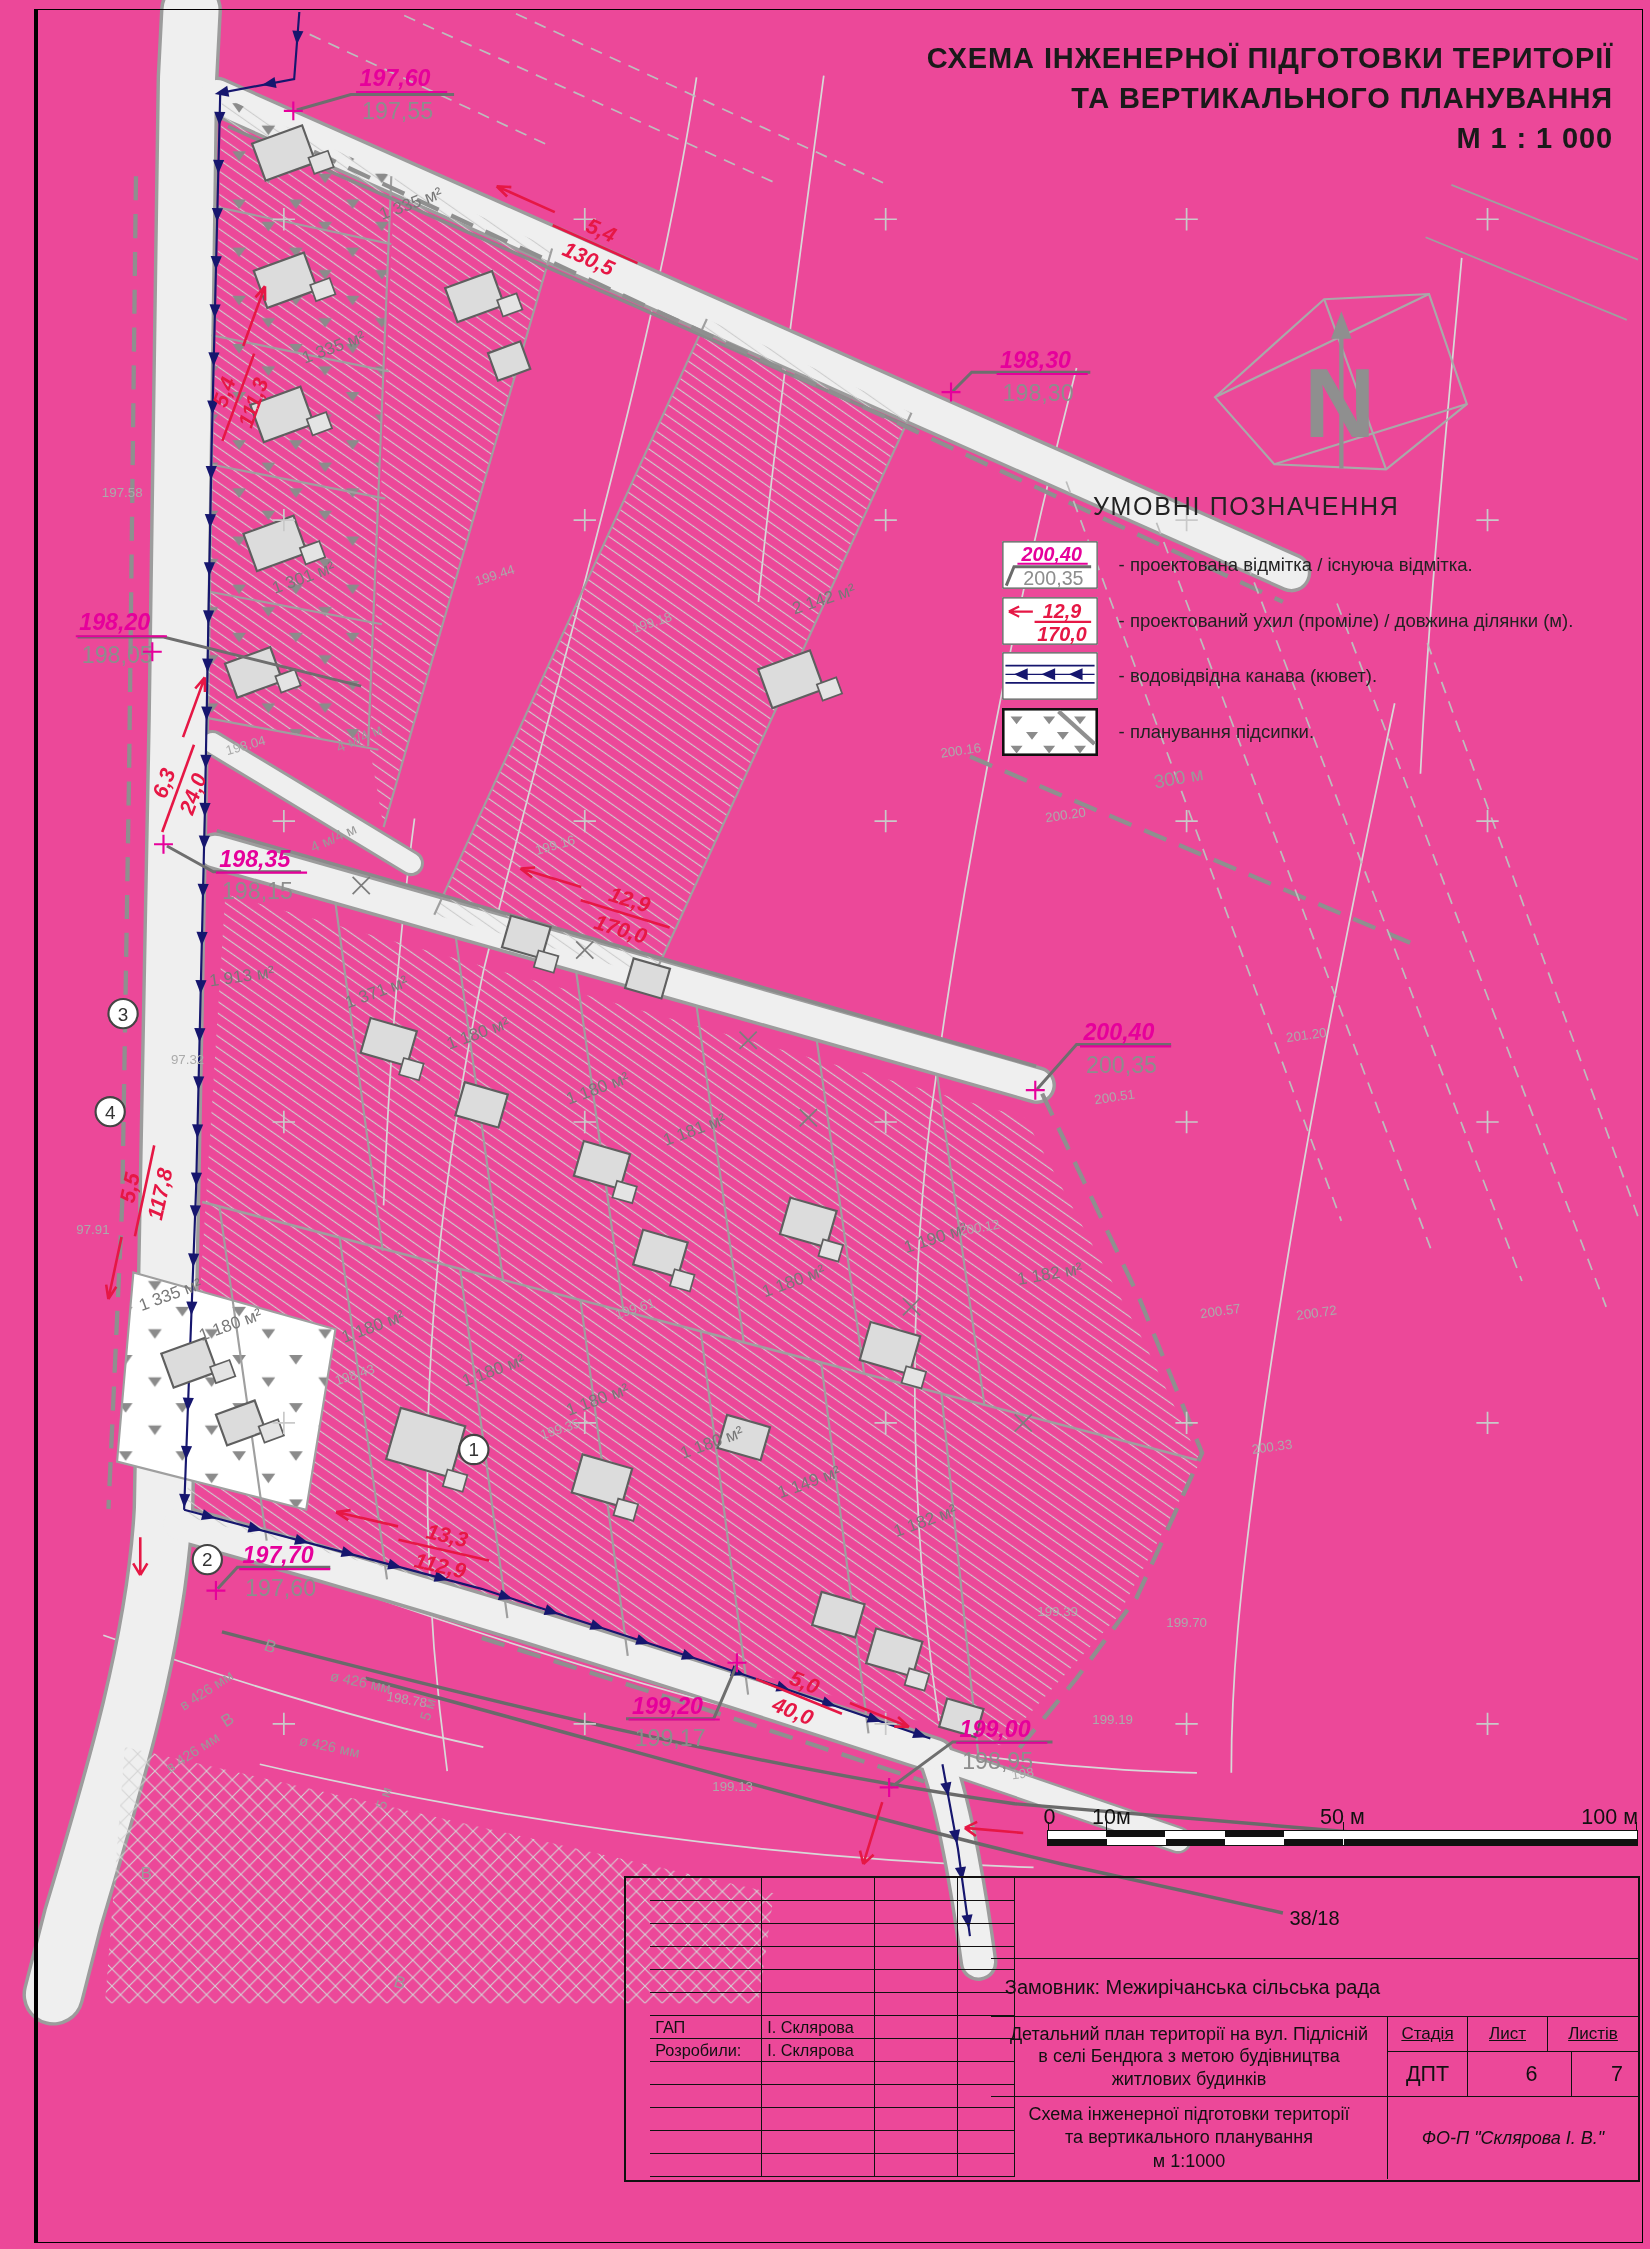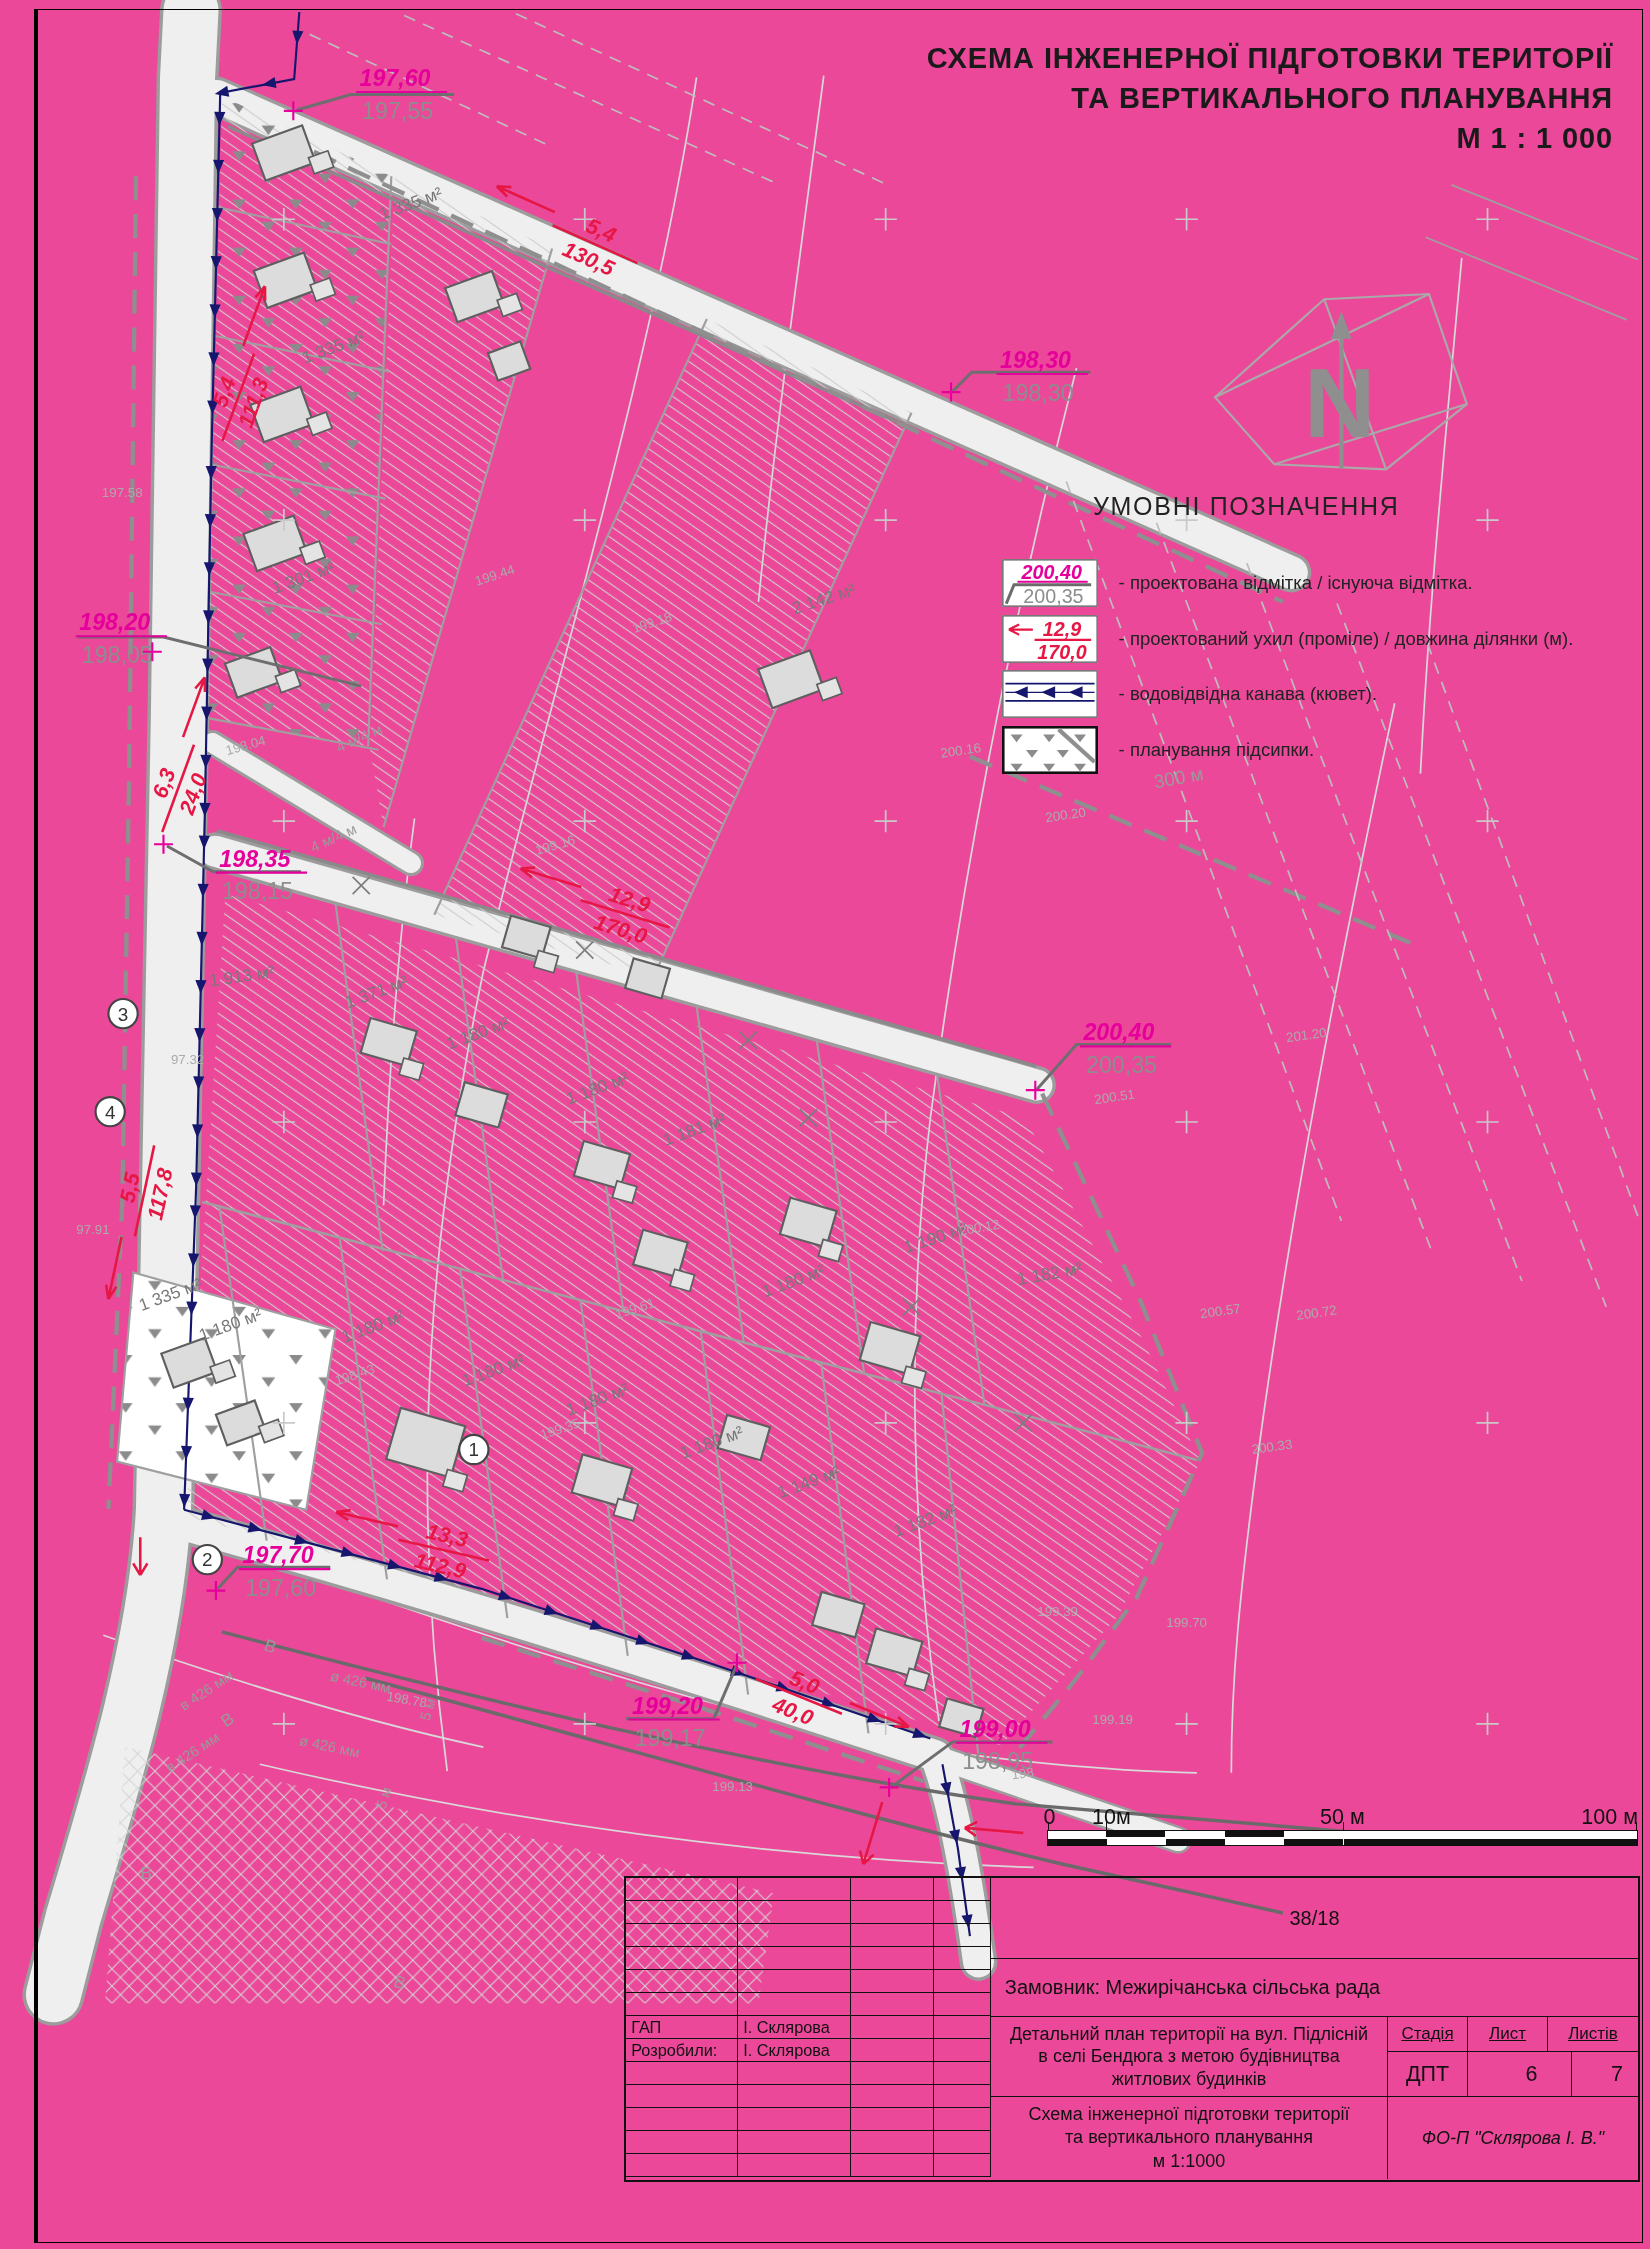--- a/index.html
+++ b/index.html
@@ -15,35 +15,35 @@
   .t-area{fill:#787878;font-size:20px;}
   .t-gray{fill:#ababab;font-size:15.5px;}
   .t-misc{fill:#9a9a9a;font-size:17px;}
   .t-circ{fill:#333;font-size:22px;}
   .t-north{fill:#8f8f8f;font-size:115px;font-weight:bold;}
   
   #hdr{right:38px;top:38px;width:946px;text-align:right;font-size:29px;font-weight:600;
        letter-spacing:0.9px;line-height:40px;color:#1a1a1a;}
   
   #legend{left:1002px;top:492px;width:622px;}
-  #legend .ltitle{font-size:25px;letter-spacing:1.7px;color:#222;margin-left:91px;margin-bottom:38px;}
+  #legend .ltitle{font-size:25px;letter-spacing:1.7px;color:#222;margin-left:91px;margin-bottom:20px;}
   .lrow{display:flex;align-items:center;margin-bottom:7.7px;height:48px;}
   .lsym{width:96px;height:48px;flex:0 0 96px;background:#fff;}
   .ltxt{font-size:18.5px;color:#222;margin-left:20.6px;white-space:nowrap;}
   
   #scalebar{left:1047px;top:1804px;width:591px;}
   #sb-labels{position:relative;height:26px;font-size:21.5px;color:#111;}
   #sb-labels span{position:absolute;bottom:0;}
   #sb-bar{position:relative;height:13.8px;border:1.3px solid #111;background:#fff;}
   .seg{position:absolute;background:#111;height:6px;}
   .tick{position:absolute;width:1.3px;height:9.5px;background:#111;top:-9.5px;}
   
   #tblock{left:624px;top:1876px;width:1016px;height:306px;border:2.1px solid #111;box-sizing:border-box;}
   #tb-left{position:absolute;left:0;top:0;width:365px;height:100%;}
-  .tb-lrow{display:grid;grid-template-columns:112px 113px 83px 57px;height:23px;}
+  .tb-lrow{display:grid;grid-template-columns:112px 113px 83px 57px;height:23px;margin-left:24px;}
   .tb-lcell{border-right:1.3px solid #111;border-bottom:1.3px solid #111;font-size:16.3px;
             padding-left:5.2px;display:flex;align-items:center;overflow:hidden;white-space:nowrap;}
   #tb-right{position:absolute;left:365px;top:0;right:0;bottom:0;}
   .tb-r1{height:80px;border-bottom:1.7px solid #111;display:flex;align-items:center;justify-content:center;font-size:20px;}
   .tb-r2{height:57px;border-bottom:1.7px solid #111;display:flex;align-items:center;padding-left:13.8px;font-size:20px;}
   .tb-r3{height:79px;border-bottom:1.7px solid #111;display:flex;}
   .tb-doc{width:397px;border-right:1.7px solid #111;box-sizing:border-box;text-align:center;font-size:18px;
           display:flex;align-items:center;justify-content:center;padding:1.7px 12px;line-height:1.25;}
   .tb-stage{flex:1;display:flex;flex-direction:column;}
   .tb-shead{display:grid;grid-template-columns:80px 80px 1fr;border-bottom:1.3px solid #111;height:34px;}

